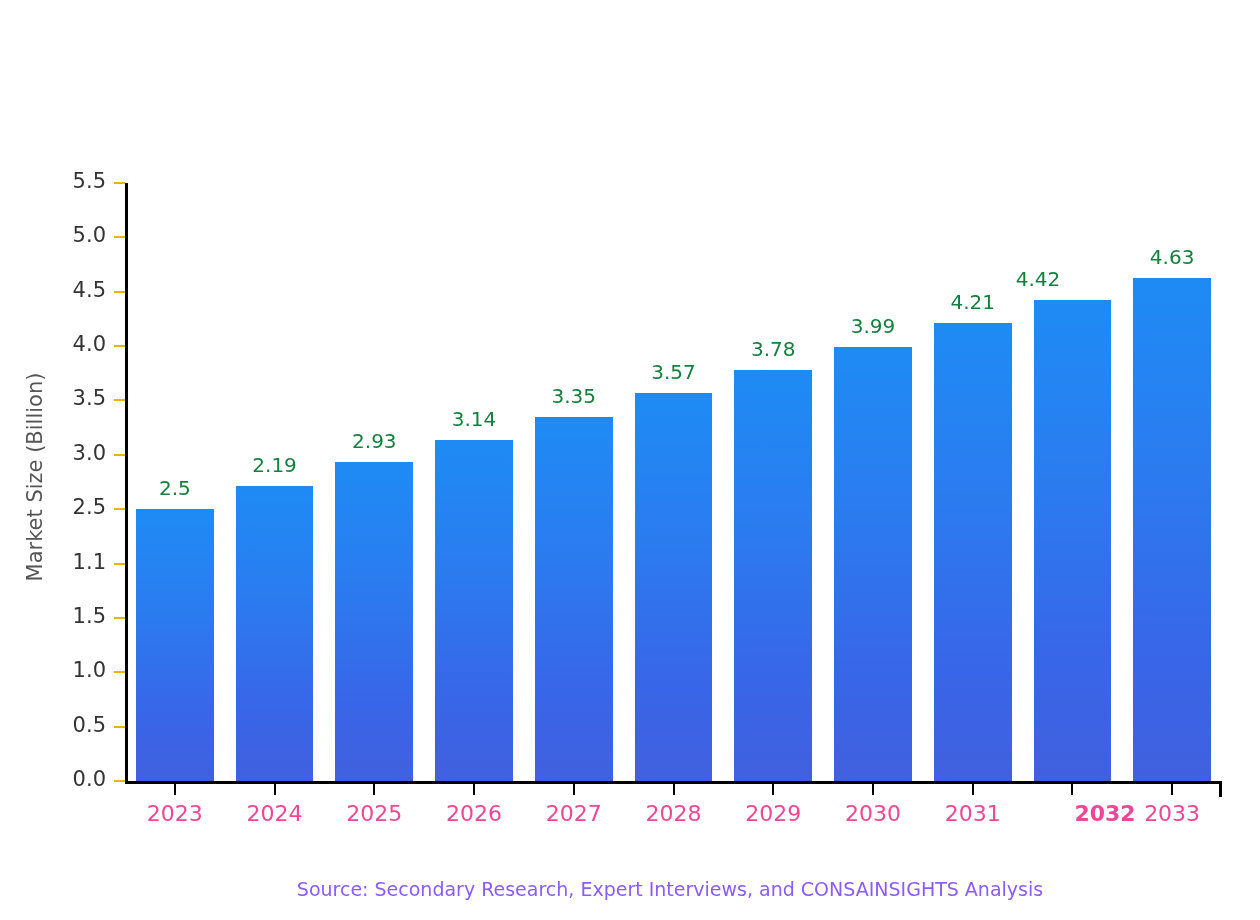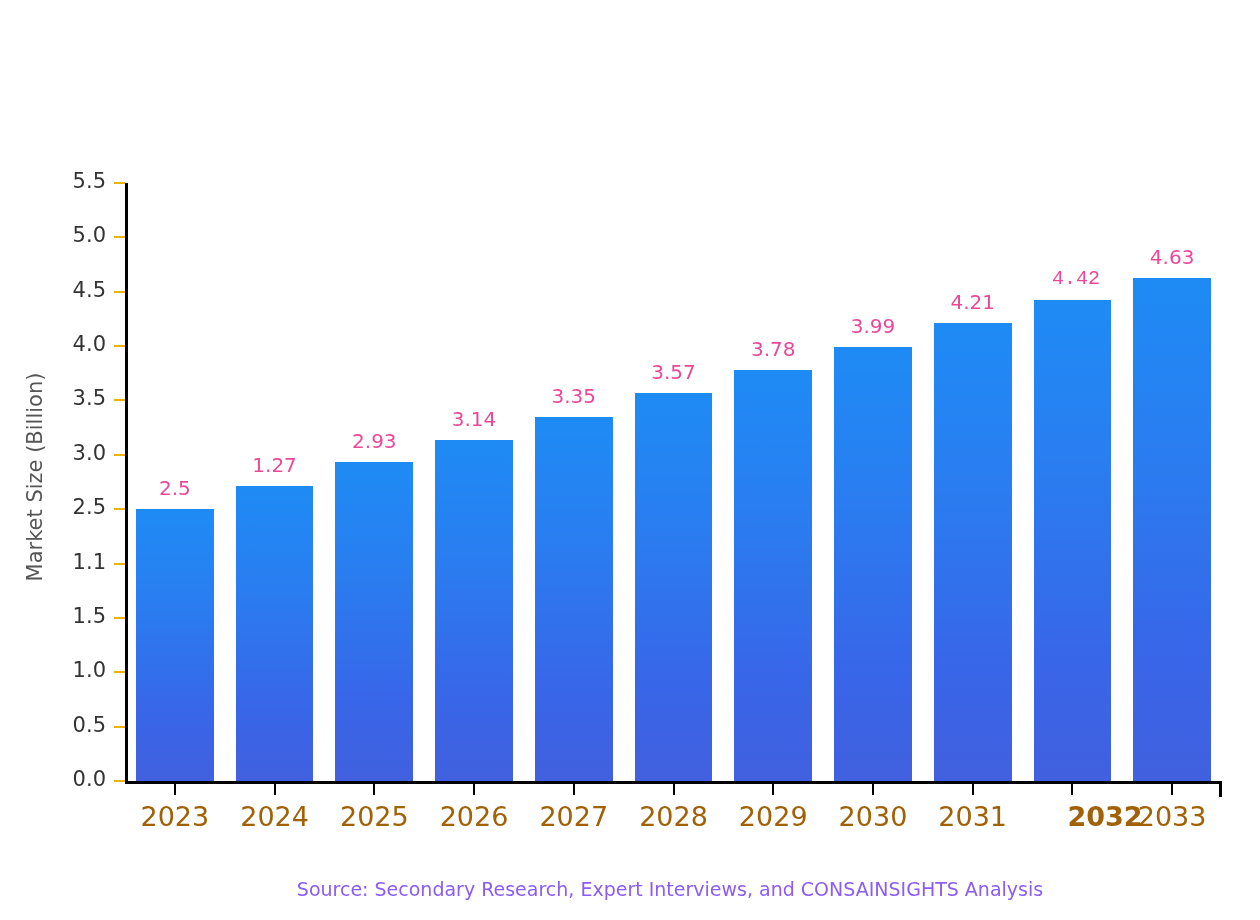--- a/index.html
+++ b/index.html
@@ -109,37 +109,37 @@
     width: 2px;
     height: 11px;
     background: #000000;
   }
   .xtick-label {
     position: absolute;
     top: 618px;
     width: 140px;
     margin-left: -70px;
     text-align: center;
-    font-size: 27px;
-    color: #a16207;
+    font-size: 22px;
+    color: #ec4899;
     white-space: nowrap;
   }
 
   
   .bar {
     position: absolute;
     background: linear-gradient(to bottom, #1E8BF5 0%, #2A7DF0 35%, #3866E8 75%, #4160DF 100%);
   }
   .bar-value {
     position: absolute;
     width: 160px;
     margin-left: -80px;
     text-align: center;
     font-size: 20px;
-    color: #ec4899;
+    color: #15803d;
     white-space: nowrap;
   }
 
   
   #source {
     position: absolute;
     left: 130px;
     top: 878px;
     width: 1080px;
     text-align: center;
@@ -223,37 +223,37 @@
         <div class="xtick-label" style="left: 847.682px;">2031</div>
         <div class="xtick" style="left: 946.409px;"></div>
         <div class="xtick-label" style="left: 980px; font-weight: bold;">2032</div>
         <div class="xtick" style="left: 1046.14px;"></div>
         <div class="xtick-label" style="left: 1047.14px;">2033</div>
       </div>
     <div id="bars-layer">
         <div class="bar" title="2023: 2.5" style="left: 10.97px; top: 326.182px; width: 77.7873px; height: 271.818px;"></div>
         <div class="bar-value" style="left: 49.8636px; top: 293.182px;">2.5</div>
         <div class="bar" title="2024: 2.71" style="left: 110.697px; top: 303.349px; width: 77.7873px; height: 294.651px;"></div>
-        <div class="bar-value" style="left: 149.591px; top: 270.349px;">1.27</div>
+        <div class="bar-value" style="left: 149.591px; top: 270.349px;">2.19</div>
         <div class="bar" title="2025: 2.93" style="left: 210.425px; top: 279.429px; width: 77.7873px; height: 318.571px;"></div>
         <div class="bar-value" style="left: 249.318px; top: 246.429px;">2.93</div>
         <div class="bar" title="2026: 3.14" style="left: 310.152px; top: 256.596px; width: 77.7873px; height: 341.404px;"></div>
         <div class="bar-value" style="left: 349.045px; top: 223.596px;">3.14</div>
         <div class="bar" title="2027: 3.35" style="left: 409.879px; top: 233.764px; width: 77.7873px; height: 364.236px;"></div>
         <div class="bar-value" style="left: 448.773px; top: 200.764px;">3.35</div>
         <div class="bar" title="2028: 3.57" style="left: 509.606px; top: 209.844px; width: 77.7873px; height: 388.156px;"></div>
         <div class="bar-value" style="left: 548.5px; top: 176.844px;">3.57</div>
         <div class="bar" title="2029: 3.78" style="left: 609.334px; top: 187.011px; width: 77.7873px; height: 410.989px;"></div>
         <div class="bar-value" style="left: 648.227px; top: 154.011px;">3.78</div>
         <div class="bar" title="2030: 3.99" style="left: 709.061px; top: 164.178px; width: 77.7873px; height: 433.822px;"></div>
         <div class="bar-value" style="left: 747.955px; top: 131.178px;">3.99</div>
         <div class="bar" title="2031: 4.21" style="left: 808.788px; top: 140.258px; width: 77.7873px; height: 457.742px;"></div>
         <div class="bar-value" style="left: 847.682px; top: 107.258px;">4.21</div>
         <div class="bar" title="2032: 4.42" style="left: 908.515px; top: 117.425px; width: 77.7873px; height: 480.575px;"></div>
-        <div class="bar-value" style="left: 951px; top: 84.4255px; font-family: Liberation Mono, monospace;">4.42</div>
+        <div class="bar-value" style="left: 913px; top: 84.4255px;">4.42</div>
         <div class="bar" title="2033: 4.63" style="left: 1008.24px; top: 94.5927px; width: 77.7873px; height: 503.407px;"></div>
         <div class="bar-value" style="left: 1047.14px; top: 61.5927px;">4.63</div>
       </div>
   </div>
 
   <div id="source">Source: Secondary Research, Expert Interviews, and CONSAINSIGHTS Analysis</div>
 
 </div>
 
 </body></html>

